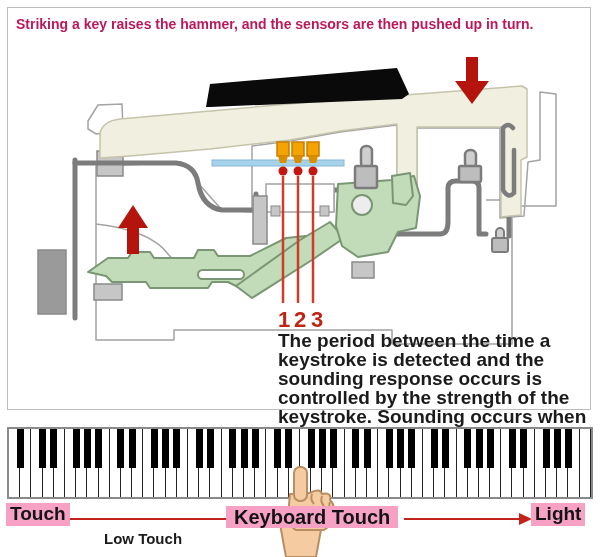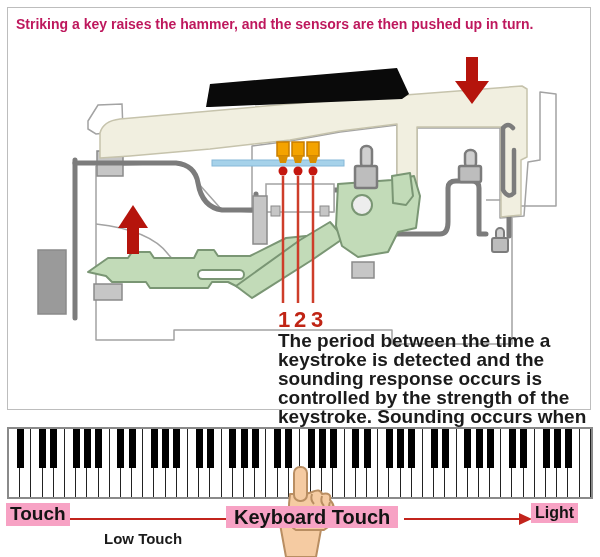--- a/index.html
+++ b/index.html
@@ -26,21 +26,21 @@
   .kb{position:absolute;left:7px;top:427px;width:586px;height:72px;border:2px solid #8a8a8a;background:#fff;box-sizing:border-box;display:flex;z-index:1;}
   .kb .wkey{flex:1 1 0;background:#fff;border-right:1px solid #222;box-sizing:border-box;}
   .kb .wkey:last-child{border-right:none;}
   .kb .bkey{position:absolute;top:0;height:57%;background:#000;border:1px solid #000;box-sizing:border-box;z-index:2;}
 
   .hand-svg{position:absolute;left:270px;top:464px;width:70px;height:93px;z-index:5;}
   .legend-arrows{position:absolute;left:0;top:498px;width:600px;height:59px;z-index:4;pointer-events:none;}
 
   .hl{position:absolute;background:var(--pink-highlight);color:#141414;font-weight:bold;z-index:6;padding:1px 4px;line-height:1.1;}
   .hl-left{left:6px;top:503px;font-size:19px;}
-  .hl-right{left:531px;top:503px;font-size:16px;}
+  .hl-right{left:531px;top:503px;font-size:19px;}
   .hl-center{left:226px;top:506px;font-size:20px;padding:0 8px;}
   .sub{position:absolute;font-size:15px;font-weight:bold;color:#1b1b1b;z-index:6;}
   .sub-low{left:104px;top:530px;}
   .sub-high{left:424px;top:530px;}
 </style>
 </head>
 <body>
 
 <div id="stage">
 

